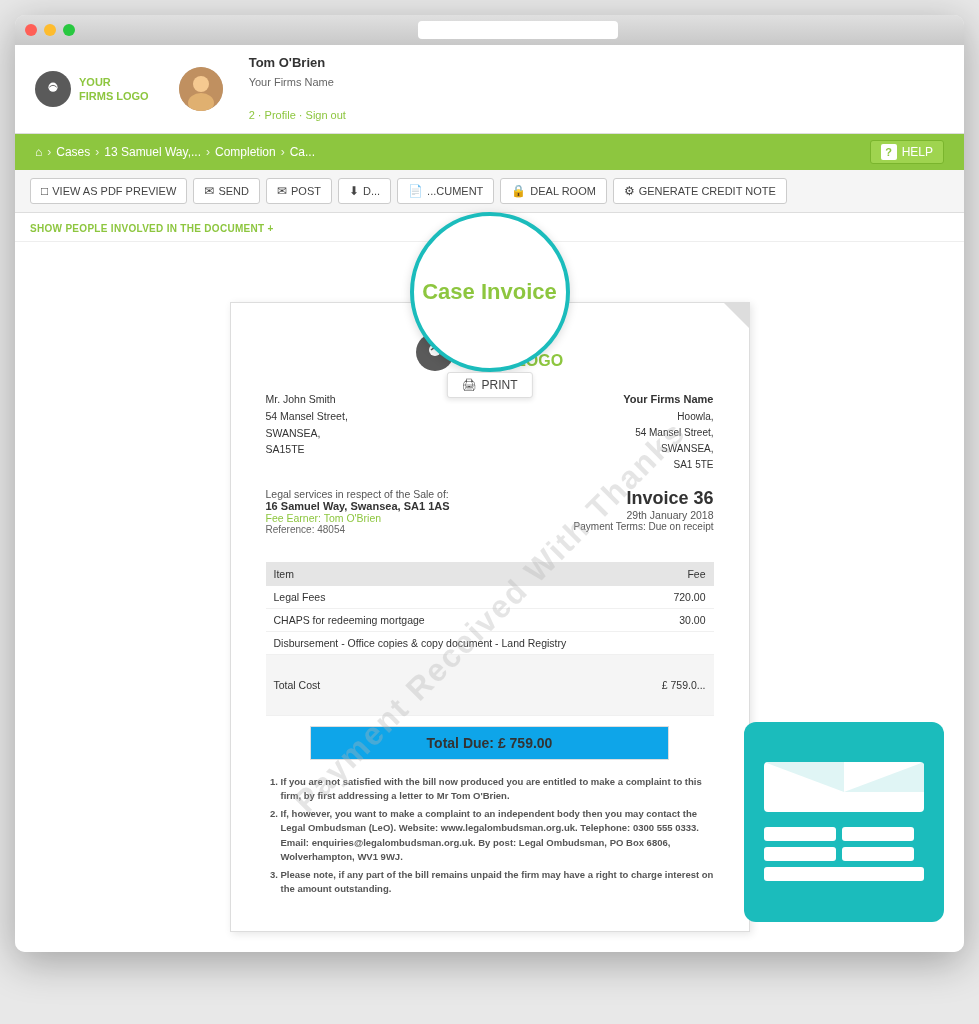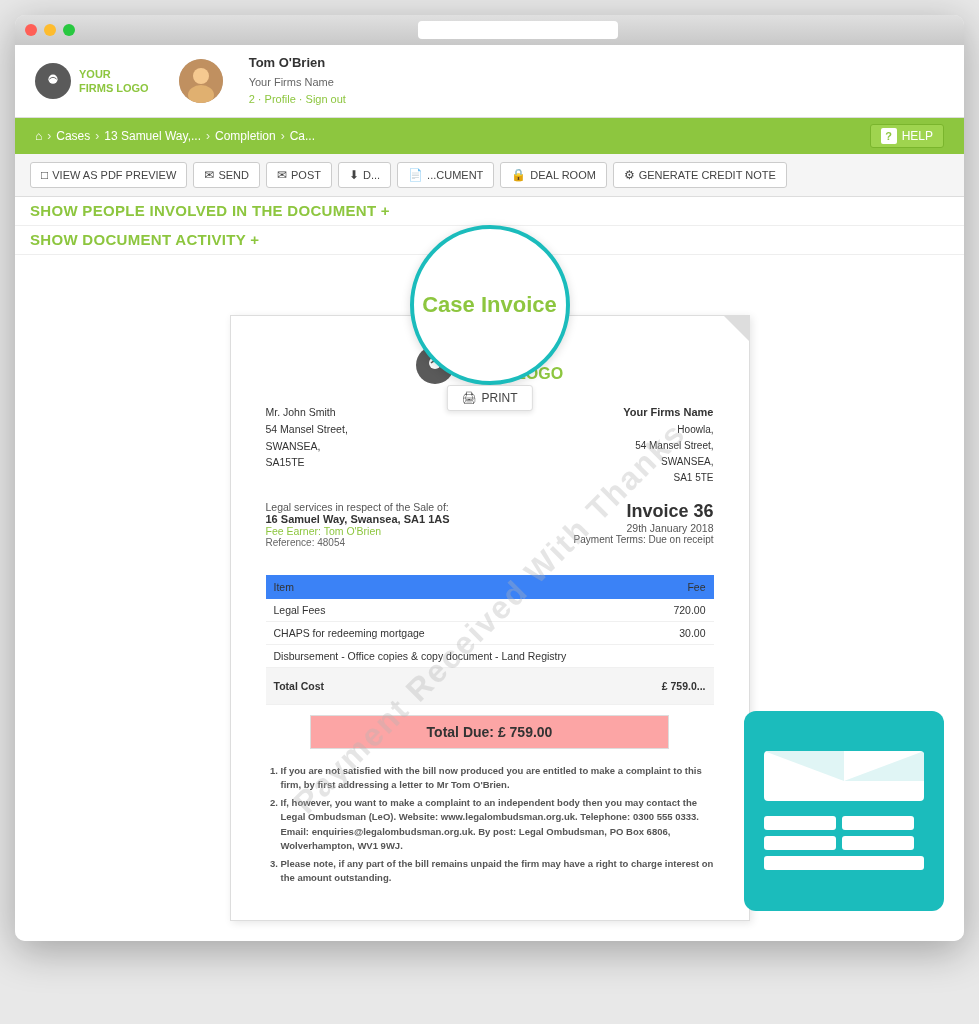--- a/index.html
+++ b/index.html
@@ -100,21 +100,21 @@
     .user-avatar {
       width: 44px; height: 44px;
       border-radius: 50%;
       background: #c0a080;
       overflow: hidden;
       display: flex; align-items: center; justify-content: center;
     }
     .user-info { font-size: 11px; line-height: 1.6; }
     .user-name { font-weight: bold; color: #333; font-size: 13px; }
     .user-firm { color: #666; }
-    .user-links { color: #8dc63f; }
+    .user-links { color: #8dc63f; margin-top: 16px; }
     .user-links span { cursor: pointer; }
 
     
     .breadcrumb-bar {
       background: #8dc63f;
       padding: 6px 20px;
       display: flex;
       align-items: center;
       justify-content: space-between;
     }
@@ -172,21 +172,21 @@
     }
     .tb-btn .icon-sym { font-size: 12px; }
 
     
     .collapsible-section {
       padding: 5px 15px;
       border-bottom: 1px solid #eee;
     }
     .collapsible-label {
       color: #8dc63f;
-      font-size: 15px;
+      font-size: 10px;
       font-weight: bold;
       cursor: pointer;
       letter-spacing: 0.3px;
     }
 
     
     .invoice-wrapper {
       padding: 15px 20px 20px;
       position: relative;
     }
@@ -312,54 +312,54 @@
     .invoice-date { font-size: 10.5px; color: #555; }
     .invoice-payment-terms { font-size: 10px; color: #555; }
 
     .invoice-table {
       width: 100%;
       border-collapse: collapse;
       margin-bottom: 10px;
       font-size: 10.5px;
     }
     .invoice-table thead tr {
-      background: #3b82f6;
+      background: #e5e5e5;
     }
     .invoice-table th {
       padding: 6px 8px;
       text-align: left;
       font-weight: normal;
       color: #333;
     }
     .invoice-table th:last-child { text-align: right; }
     .invoice-table td {
       padding: 5px 8px;
       border-bottom: 1px solid #f0f0f0;
     }
     .invoice-table td:last-child { text-align: right; }
     .invoice-table tfoot tr {
       background: #f5f5f5;
     }
     .invoice-table tfoot td {
-      font-weight: bold;
-      padding: 12px 8px;
+      font-weight: normal;
+      padding: 24px 8px;
     }
 
     .total-row {
       display: flex;
       justify-content: center;
       margin: 10px 0 15px;
     }
     .total-box {
       border: 1px solid #ddd;
       padding: 8px 30px;
       font-size: 14px;
       font-weight: bold;
       color: #333;
-      background: #fca5a5;
+      background: #0ea5e9;
       text-align: center;
       width: 80%;
     }
 
     .footnotes {
       font-size: 9.5px;
       color: #555;
       line-height: 1.5;
       font-weight: bold;
     }
@@ -526,23 +526,20 @@
       </button>
       <button class="tb-btn">
         <span class="icon-sym">⚙</span>
         <span>GENERATE CREDIT NOTE</span>
       </button>
     </div>
 
     <div class="collapsible-section">
       <span class="collapsible-label">SHOW PEOPLE INVOLVED IN THE DOCUMENT +</span>
     </div>
-    <div class="collapsible-section">
-      <span class="collapsible-label">SHOW DOCUMENT ACTIVITY +</span>
-    </div>
 
     <div class="invoice-wrapper" style="padding-top:60px; position:relative; min-height:600px;">
 
       <div class="invoice-circle-overlay">
         <div class="invoice-circle-text">Case Invoice</div>
       </div>
 
       <div class="print-area" style="top:130px; left:50%; transform:translateX(-50%); position:absolute;">
         <span>🖨</span>
         <span>PRINT</span>

